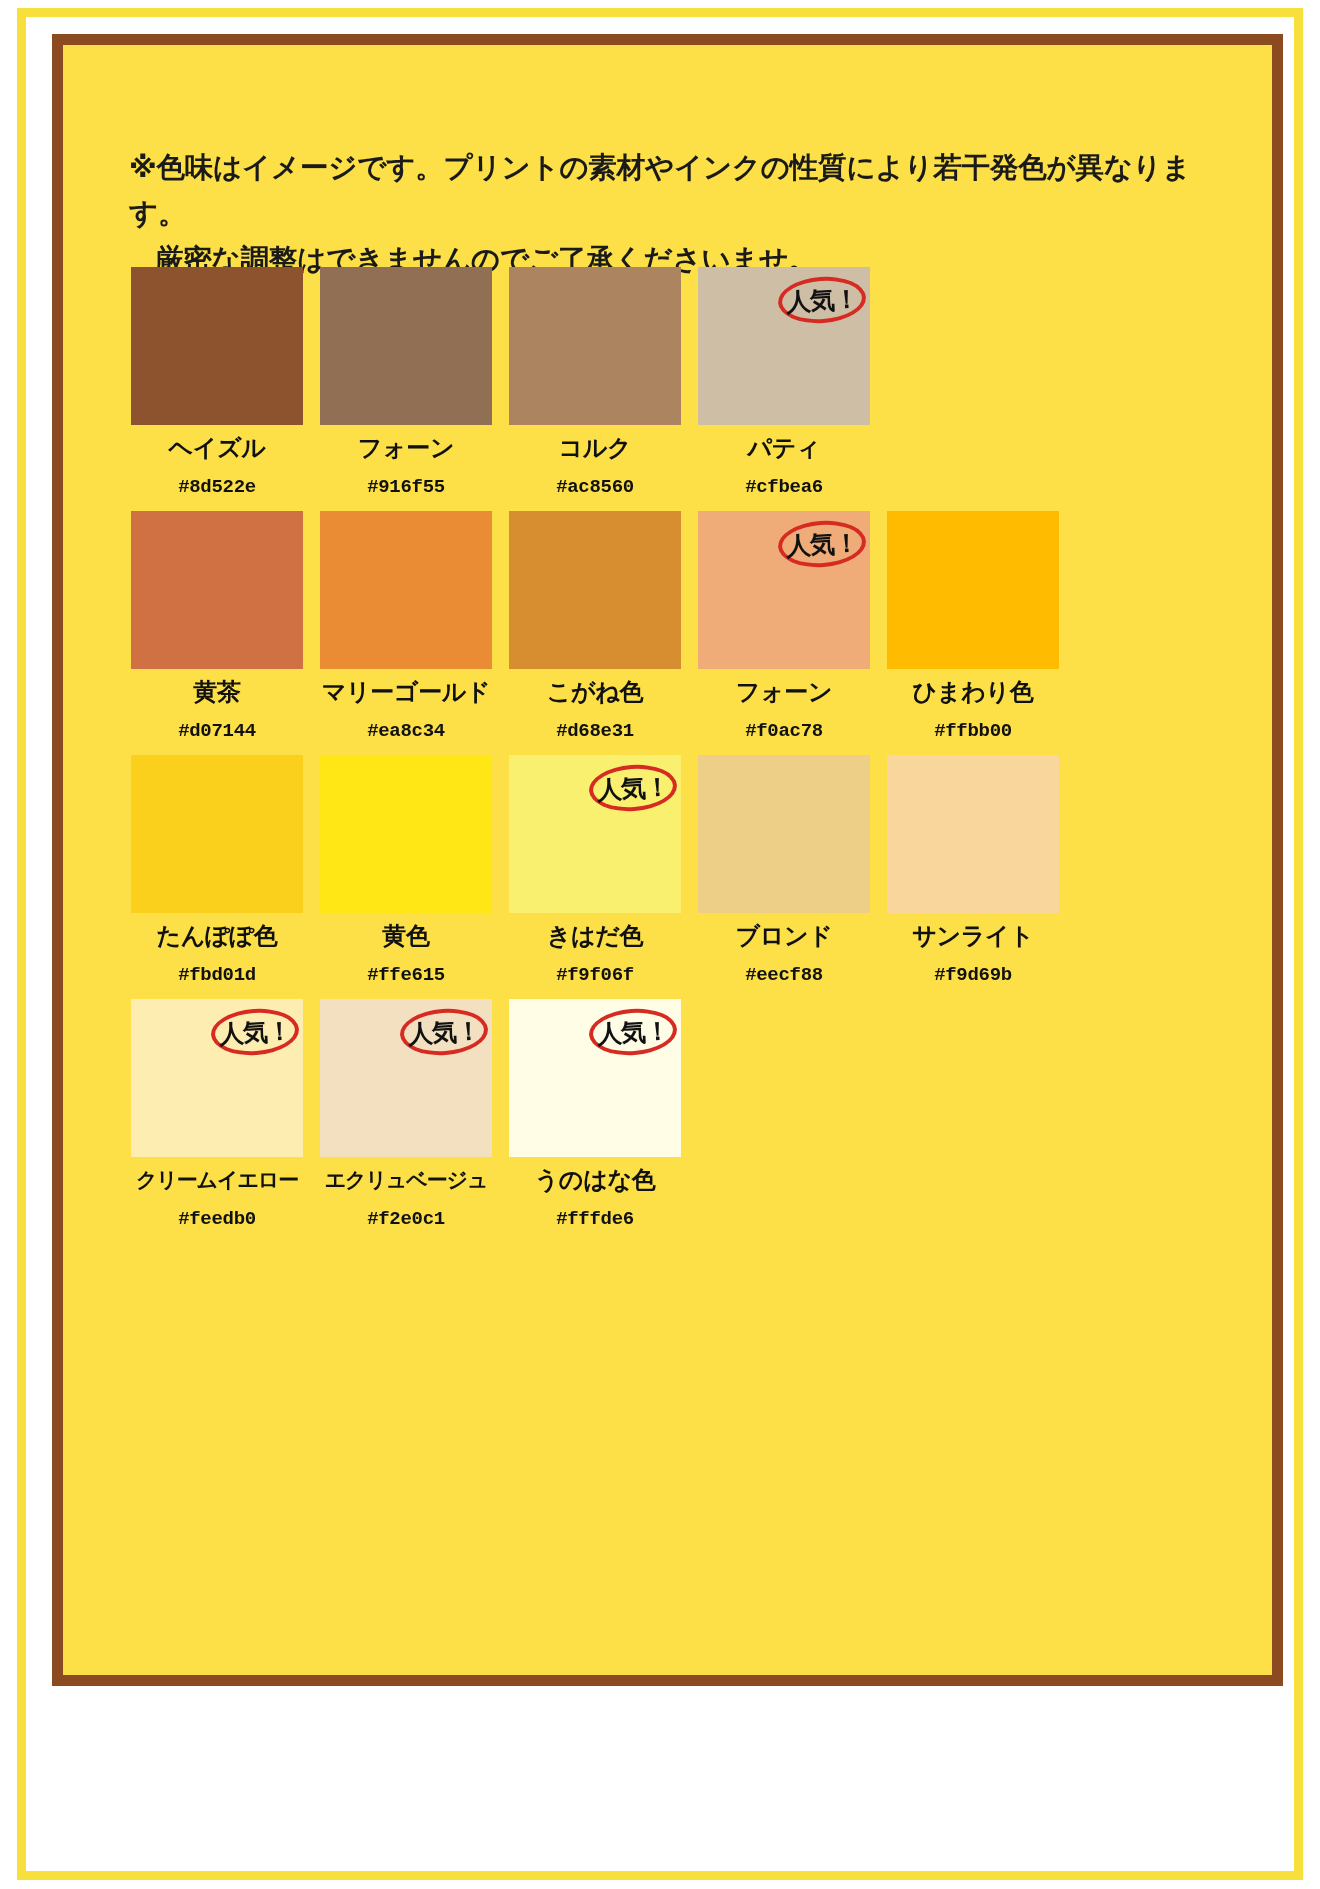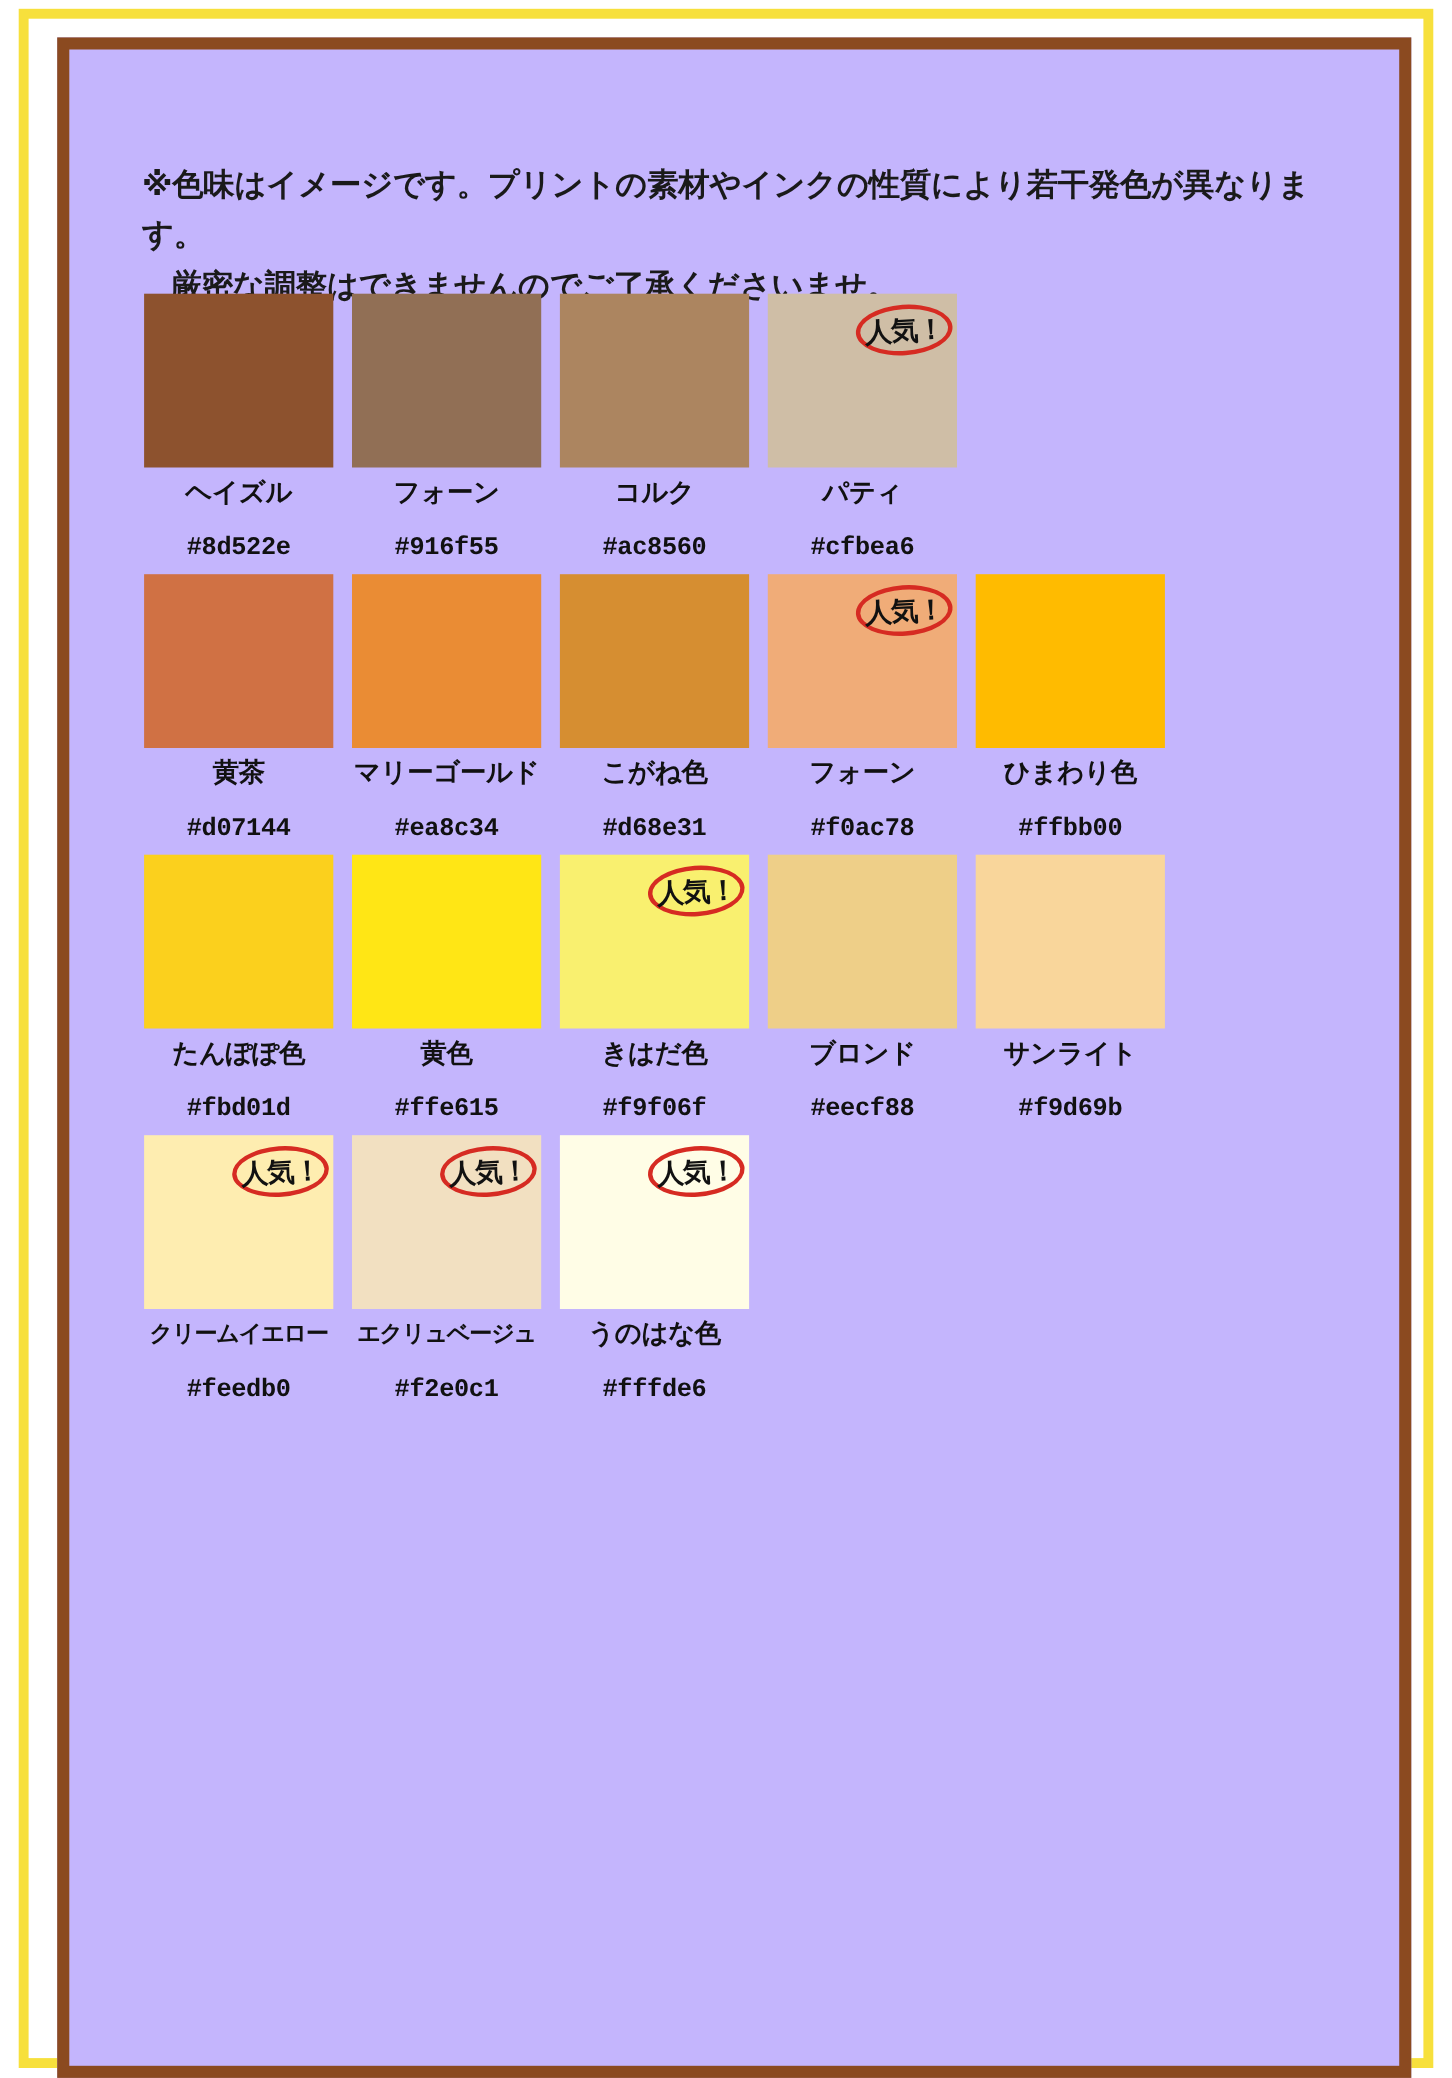--- a/index.html
+++ b/index.html
@@ -23,24 +23,24 @@
     height: 1872px;
     border: 9px solid #f7e03c;
     box-sizing: border-box;
     background: #ffffff;
   }
   #inner-frame {
     position: absolute;
     left: 26px;
     top: 17px;
     width: 1231px;
-    height: 1855px;
+    height: 1652px;
     box-sizing: border-box;
     border: 11px solid #8b4a20;
-    background: #c4b5fd;
+    background: #fde047;
   }
 
   #sheet {
     position: absolute;
     left: 0;
     top: 0;
     width: 1231px;
     height: 1855px;
   }
 
@@ -92,22 +92,22 @@
     font-family: Liberation Mono, monospace;
     font-weight: bold;
     letter-spacing: -0.3px;
   }
   .swatch-name {
     margin-top: 10px;
     font-size: 24px;
     line-height: 30px;
   }
   .swatch-hex {
-    margin-top: 18px;
-    font-size: 23px;
+    margin-top: 7px;
+    font-size: 19px;
     line-height: 30px;
   }
   .name-narrow {
     font-size: 21px;
     letter-spacing: -1.1px;
   }
 
   
   .badge-popular {
     position: absolute;

